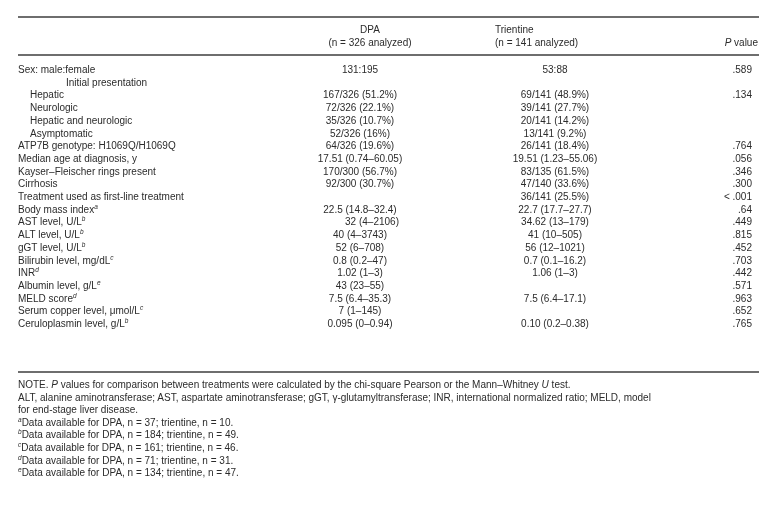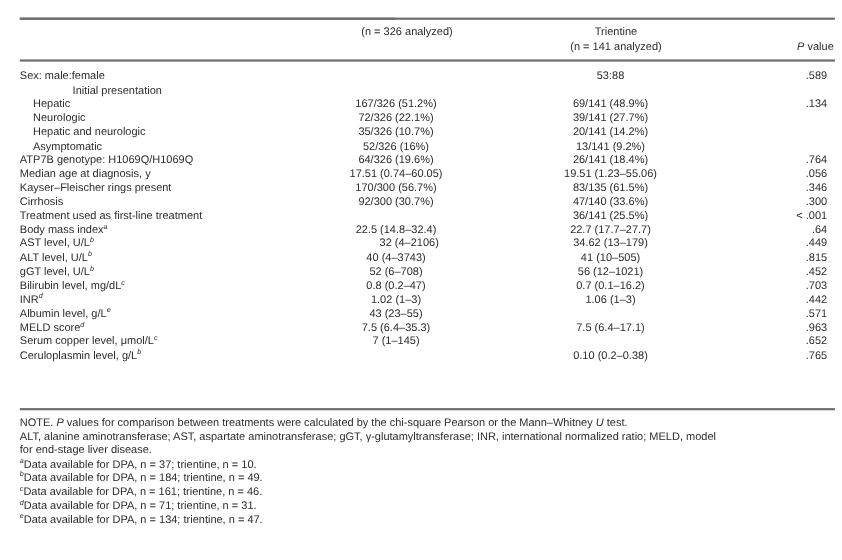--- a/index.html
+++ b/index.html
@@ -14,36 +14,38 @@
     sup { font-size: 6.5px; font-style: italic; vertical-align: 4px; line-height: 0; }
     i { font-style: italic; }
   </style>
 </head>
 <body>
 
 <div class="hr" style="top:16px; height:2px; width:341px;"></div>
 
 <div style="position:absolute; left:18px; top:18px; width:341px; height:36px;"></div>
 <div style="position:absolute; left:300px; top:23px; width:140px; text-align:center; line-height:13px;">
+  <div>DPA</div>
   <div>(n = 326 analyzed)</div>
 </div>
-<div style="position:absolute; left:495px; top:23px; width:130px; text-align:center; line-height:13px;">
+<div style="position:absolute; left:495px; top:23px; width:130px; text-align:left; line-height:13px;">
   <div>Trientine</div>
   <div>(n = 141 analyzed)</div>
 </div>
 <div style="position:absolute; right:7px; top:36px; line-height:13px; text-align:right;">
   <i>P</i><span> value</span>
 </div>
 
 <div class="hr" style="top:54px; height:2px; width:741px;"></div>
 <div class="hr" style="top:16px; height:2px; width:741px;"></div>
 
 <div id="rows">
     <div style="position: absolute; left: 18px; top: 64px; width: 741px; height: 12px; line-height: 12px; white-space: nowrap;">
       <span style="position: absolute; left: 0px;"><span>Sex: male:female</span></span>
+      <span style="position: absolute; left: 272px; width: 140px; text-align: center;">131:195</span>
       <span style="position: absolute; left: 472px; width: 130px; text-align: center;">53:88</span>
       <span style="position: absolute; right: 7px; text-align: right;">.589</span>
     </div>
     <div style="position: absolute; left: 18px; top: 76.7px; width: 741px; height: 12px; line-height: 12px; white-space: nowrap;">
       <span style="position: absolute; left: 0px; padding-left: 48px;"><span>Initial presentation</span></span>
       <span style="position: absolute; left: 272px; width: 140px; text-align: center;"></span>
       <span style="position: absolute; left: 472px; width: 130px; text-align: center;"></span>
       <span style="position: absolute; right: 7px; text-align: right;"></span>
     </div>
     <div style="position: absolute; left: 18px; top: 89.4px; width: 741px; height: 12px; line-height: 12px; white-space: nowrap;">
@@ -146,20 +148,21 @@
       <span style="position: absolute; left: 472px; width: 130px; text-align: center;">7.5 (6.4–17.1)</span>
       <span style="position: absolute; right: 7px; text-align: right;">.963</span>
     </div>
     <div style="position: absolute; left: 18px; top: 305.3px; width: 741px; height: 12px; line-height: 12px; white-space: nowrap;">
       <span style="position: absolute; left: 0px;"><span>Serum copper level, μmol/L</span><sup>c</sup></span>
       <span style="position: absolute; left: 272px; width: 140px; text-align: center;">7 (1–145)</span>
       <span style="position: absolute; right: 7px; text-align: right;">.652</span>
     </div>
     <div style="position: absolute; left: 18px; top: 318px; width: 741px; height: 12px; line-height: 12px; white-space: nowrap;">
       <span style="position: absolute; left: 0px;"><span>Ceruloplasmin level, g/L</span><sup>b</sup></span>
+      <span style="position: absolute; left: 272px; width: 140px; text-align: center;">0.095 (0–0.94)</span>
       <span style="position: absolute; left: 472px; width: 130px; text-align: center;">0.10 (0.2–0.38)</span>
       <span style="position: absolute; right: 7px; text-align: right;">.765</span>
     </div>
   </div>
 
 <div class="hr" style="top:371px; height:2px; width:741px;"></div>
 
 <div class="notes">
   <div><span>NOTE. </span><i>P</i><span> values for comparison between treatments were calculated by the chi-square Pearson or the Mann–Whitney </span><i>U</i><span> test.</span></div>
   <div>ALT, alanine aminotransferase; AST, aspartate aminotransferase; gGT, γ-glutamyltransferase; INR, international normalized ratio; MELD, model</div>

